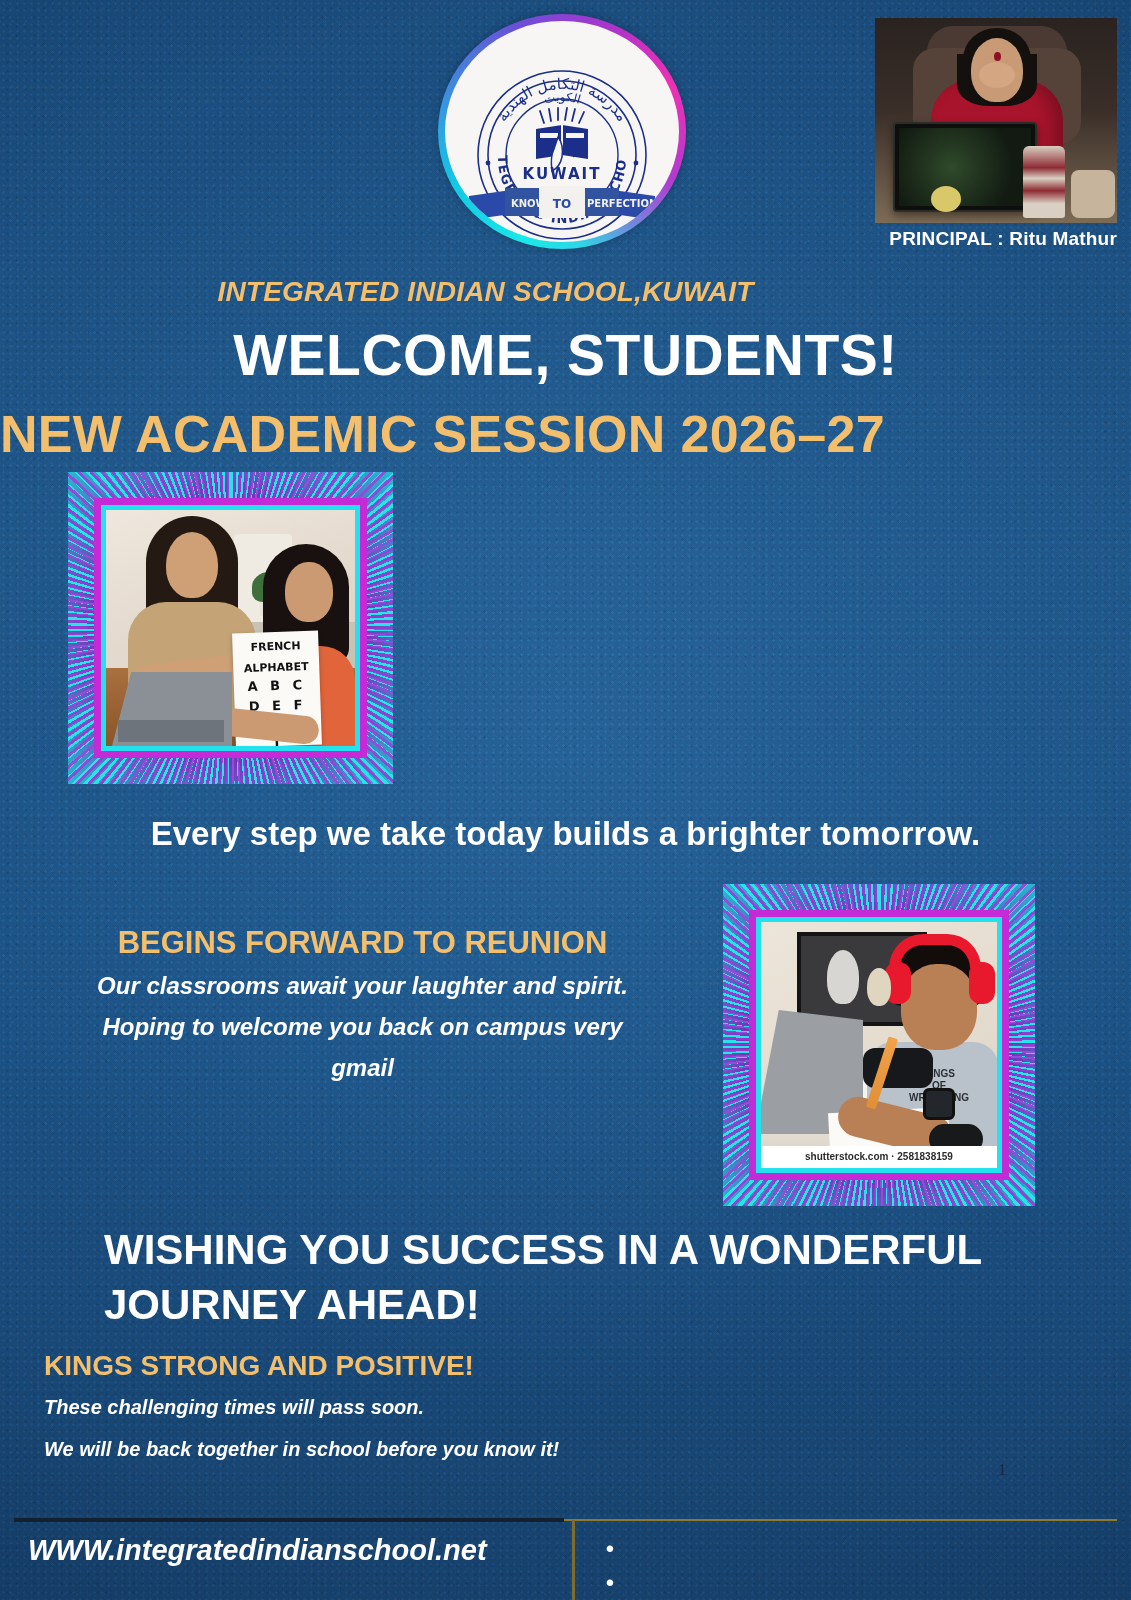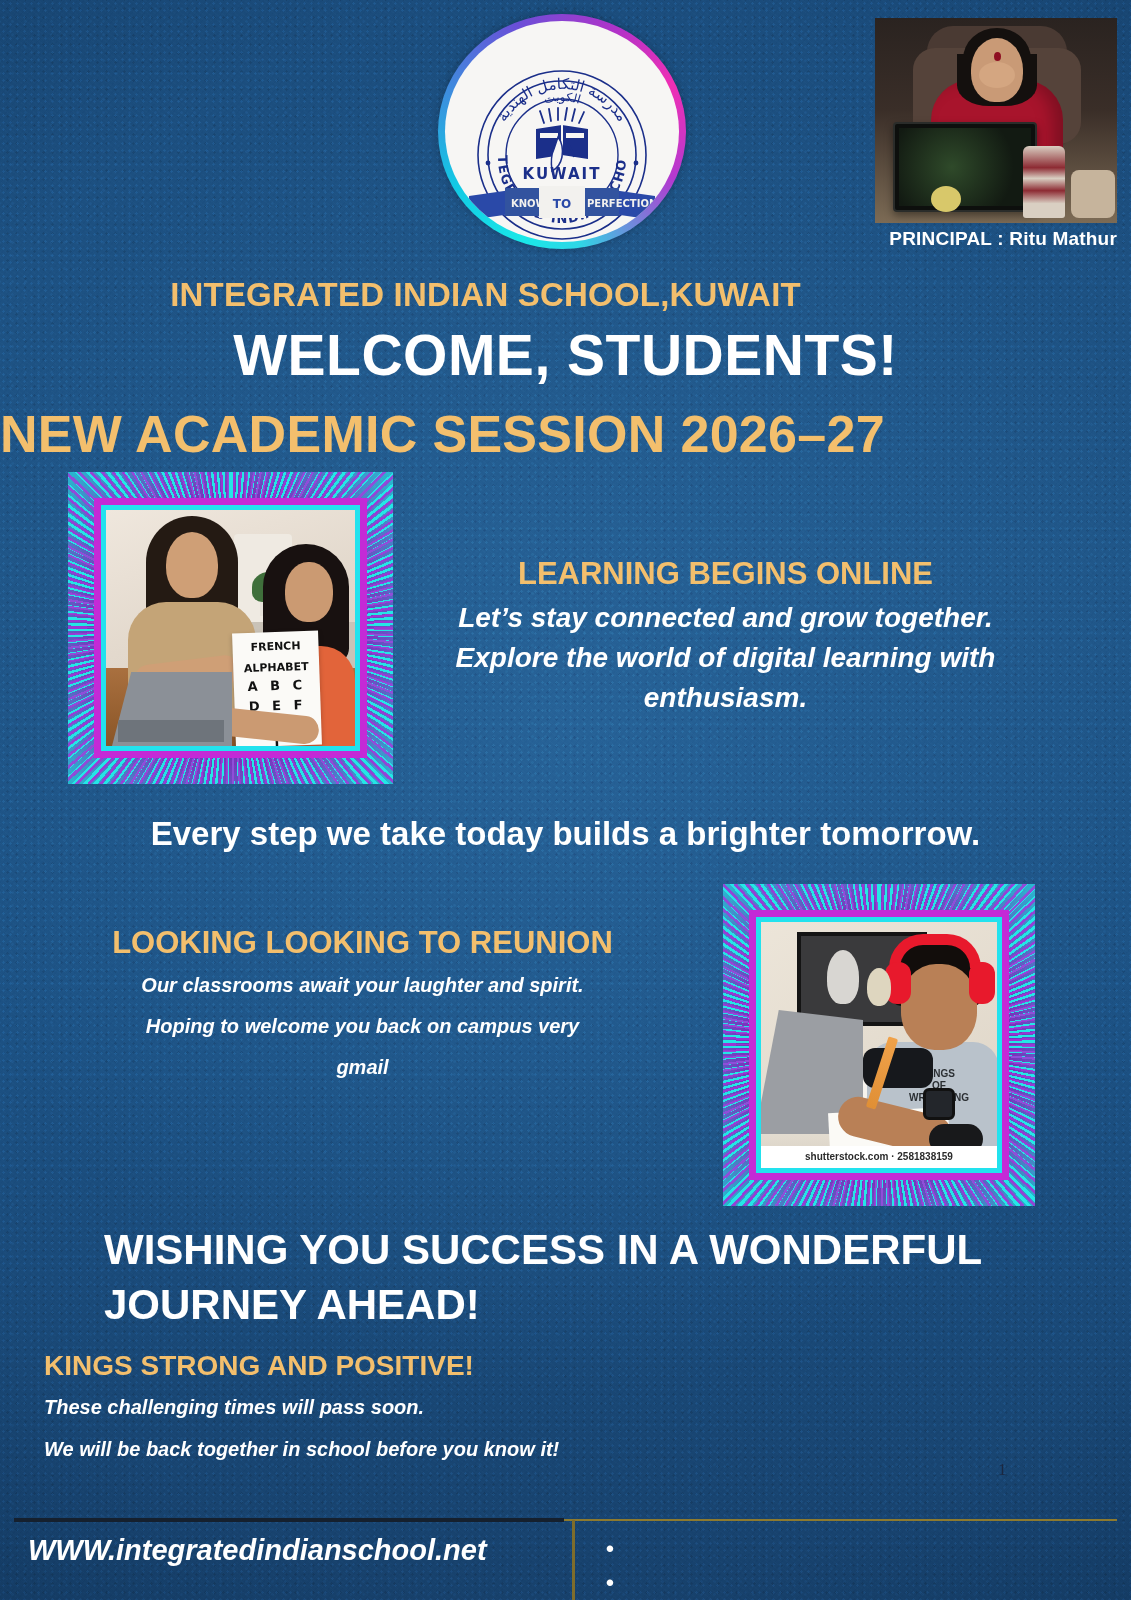--- a/index.html
+++ b/index.html
@@ -67,21 +67,21 @@
   .p-bindi{position:absolute;left:119px;top:34px;width:7px;height:9px;border-radius:50%;background:#8e0f22;z-index:3;}
   .p-face-sh{position:absolute;left:104px;top:44px;width:36px;height:26px;border-radius:50%;background:#d4a681;z-index:2;}
   .p-laptop{position:absolute;left:18px;top:104px;width:140px;height:86px;background:#0d0f0d;border:2px solid #2a2c2a;border-radius:4px;box-shadow:0 4px 8px rgba(0,0,0,.4);}
   .p-laptop:after{content:"";position:absolute;inset:4px;background:radial-gradient(circle at 40% 50%,#2f4a2a,#121a12 70%);}
   .p-vase{position:absolute;left:148px;top:128px;width:42px;height:72px;background:linear-gradient(180deg,#d9cfc2,#8d2b33 30%,#d9cfc2 45%,#8d2b33 62%,#d9cfc2 80%);border-radius:6px 6px 3px 3px;}
   .p-obj{position:absolute;left:196px;top:152px;width:44px;height:48px;border-radius:8px;background:#c6b49c;}
   .p-flower{position:absolute;left:56px;top:168px;width:30px;height:26px;border-radius:50%;background:#d8c86a;}
   .p-caption{position:absolute;left:0;top:210px;width:258px;text-align:right;color:#fff;font-size:19px;font-weight:bold;letter-spacing:.2px;white-space:nowrap;}
 
   
-  #school-name{left:0;top:276px;width:971px;text-align:center;color:#f3bf6d;font-size:33px;font-weight:bold;letter-spacing:.2px;}
+  #school-name{left:0;top:276px;width:971px;text-align:center;color:#f3bf6d;font-size:28px;font-weight:bold;letter-spacing:.2px;font-style:italic;}
   #welcome{left:0;top:322px;width:1131px;text-align:center;color:#fff;font-size:57px;font-weight:bold;letter-spacing:.5px;}
   #session{left:0;top:404px;width:1131px;color:#f3bf6d;font-size:52px;font-weight:bold;letter-spacing:.3px;}
 
   
   .fframe{position:absolute;}
   .fframe .hatch{
     position:absolute;inset:0;
     background:
       repeating-conic-gradient(from 0deg at 50% 50%, #24e6e6 0deg 0.9deg, rgba(20,30,70,0) 0.9deg 2.1deg),
       radial-gradient(circle at 50% 50%, rgba(160,40,210,.0) 38%, rgba(150,40,205,.75) 60%, rgba(40,220,230,.75) 100%);
@@ -149,21 +149,21 @@
 
   
   #sec1{left:393px;top:556px;width:665px;text-align:center;}
   #sec1 .h{color:#f3bf6d;font-size:31px;font-weight:bold;}
   #sec1 .b{color:#fff;font-size:28px;font-weight:bold;font-style:italic;line-height:40px;margin-top:6px;}
 
   #tagline{left:0;top:815px;width:1131px;text-align:center;color:#fff;font-size:33px;font-weight:bold;}
 
   #sec2{left:5px;top:925px;width:715px;text-align:center;}
   #sec2 .h{color:#f3bf6d;font-size:31px;font-weight:bold;}
-  #sec2 .b{color:#fff;font-size:20px;font-weight:bold;font-style:italic;line-height:41px;margin-top:4px;}
+  #sec2 .b{color:#fff;font-size:24px;font-weight:bold;font-style:italic;line-height:41px;margin-top:4px;}
 
   #sec3{left:0;top:1222px;width:1131px;text-align:left;padding-left:44px;}
   #sec3 .big{color:#fff;font-size:42px;font-weight:bold;line-height:55px;padding:0 60px;}
   #sec3 .h{color:#f3bf6d;font-size:28px;font-weight:bold;margin-top:18px;}
   #sec3 .b{color:#fff;font-size:20px;font-weight:bold;font-style:italic;line-height:42px;margin-top:4px;}
 
   #pagenum{left:998px;top:1460px;color:#1a2740;font-size:17px;font-family:"Liberation Serif",serif;}
 
   
   #footer{left:0;top:1518px;width:1131px;height:82px;}
@@ -279,33 +279,25 @@
         <div class="l">A B C</div>
         <div class="l">D E F</div>
         <div class="l">G H I</div>
         <div class="l">J</div>
       </div>
       <div class="p1-girl-arm"></div>
       <div class="p1-lap"></div>
     </div>
   </div>
 
-  <div id="sec1" class="layer">
-    <div class="h">LEARNING BEGINS ONLINE</div>
-    <div class="b">
-      <div>Let’s stay connected and grow together.</div>
-      <div>Explore the world of digital learning with</div>
-      <div>enthusiasm.</div>
-    </div>
-  </div>
 
   <div id="tagline" class="layer">Every step we take today builds a brighter tomorrow.</div>
 
   <div id="sec2" class="layer">
-    <div class="h">LOOKING LOOKING TO REUNION</div>
+    <div class="h">BEGINS FORWARD TO REUNION</div>
     <div class="b">
       <div>Our classrooms await your laughter and spirit.</div>
       <div>Hoping to welcome you back on campus very</div>
       <div>gmail</div>
     </div>
   </div>
 
   <div id="frame2" class="fframe layer">
     <div class="hatch"></div>
     <div class="hatch2"></div>

